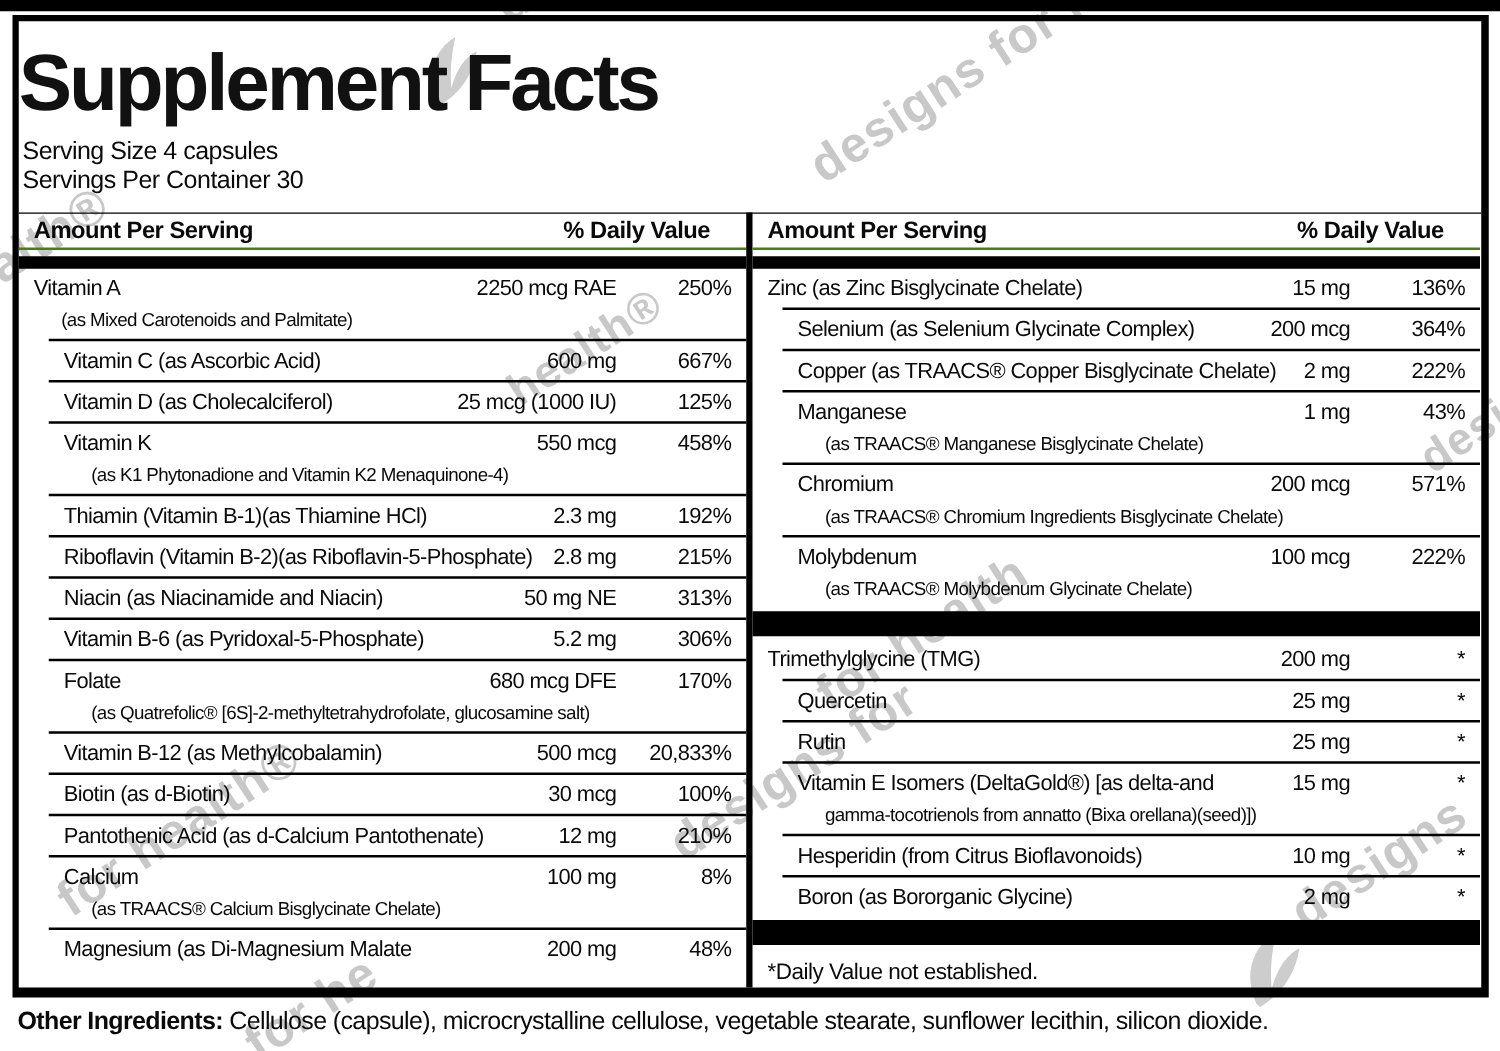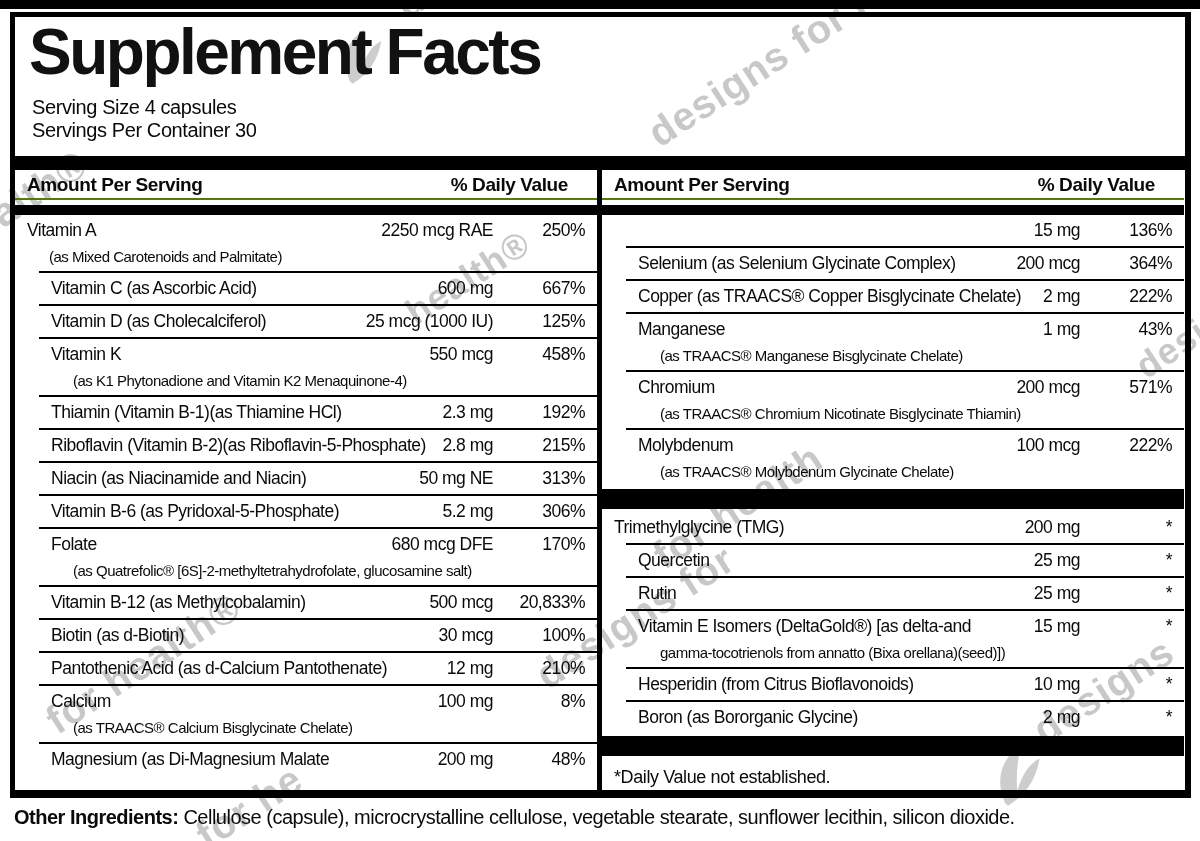--- a/index.html
+++ b/index.html
@@ -16,21 +16,21 @@
   }
   .leaf{position:absolute;color:#cdcdcd;}
   
   .top-strip{position:absolute;left:0;top:0;width:1200px;height:9px;background:#000;z-index:2;}
   
   .panel{
     position:absolute;left:10px;top:12px;width:1181px;height:786px;
     box-sizing:border-box;border:5px solid #000;border-right-width:6px;border-bottom-width:8px;
     z-index:1;display:flex;flex-direction:column;background:transparent;
   }
-  .panel-pad{padding:5px 14px 0 14px;}
+  .panel-pad{padding:5px 14px 0 0;margin-top:14px;}
   h1.title{
     margin:0;font-size:64px;line-height:0.95;font-weight:700;letter-spacing:-2.5px;color:#111;
   }
   .serving{font-size:20px;line-height:1.17;letter-spacing:-0.4px;margin-left:3px;}
   .serving.first{margin-top:13px;}
   .thick-bar{height:23px;background:#000;margin-top:13px;}
   
   .columns{display:flex;flex:1;align-items:stretch;}
   .col{width:582px;display:flex;flex-direction:column;}
   .vdiv{width:5px;background:#000;}
@@ -208,20 +208,21 @@
     <div class="col">
       <div class="col-header">
         <span>Amount Per Serving</span>
         <span>% Daily Value</span>
       </div>
       <div class="col-bar"></div>
       <div id="right-rows">
           <div class="rowset">
             <div class="row">
               <div class="row-main">
+                <span class="nname">Zinc (as Zinc Bisglycinate Chelate)</span>
                 <span class="namt">15 mg</span>
                 <span class="ndv">136%</span>
               </div>
             </div>
             <div class="row">
               <div class="row-main">
                 <span class="nname">Selenium (as Selenium Glycinate Complex)</span>
                 <span class="namt">200 mcg</span>
                 <span class="ndv">364%</span>
               </div>
@@ -240,21 +241,21 @@
                 <span class="ndv">43%</span>
               </div>
               <div class="row-sub">(as TRAACS® Manganese Bisglycinate Chelate)</div>
             </div>
             <div class="row">
               <div class="row-main">
                 <span class="nname">Chromium</span>
                 <span class="namt">200 mcg</span>
                 <span class="ndv">571%</span>
               </div>
-              <div class="row-sub">(as TRAACS® Chromium Nicotinate Bisglycinate Thiamin)</div>
+              <div class="row-sub">(as TRAACS® Chromium Ingredients Bisglycinate Chelate)</div>
             </div>
             <div class="row">
               <div class="row-main">
                 <span class="nname">Molybdenum</span>
                 <span class="namt">100 mcg</span>
                 <span class="ndv">222%</span>
               </div>
               <div class="row-sub">(as TRAACS® Molybdenum Glycinate Chelate)</div>
             </div>
           </div>

